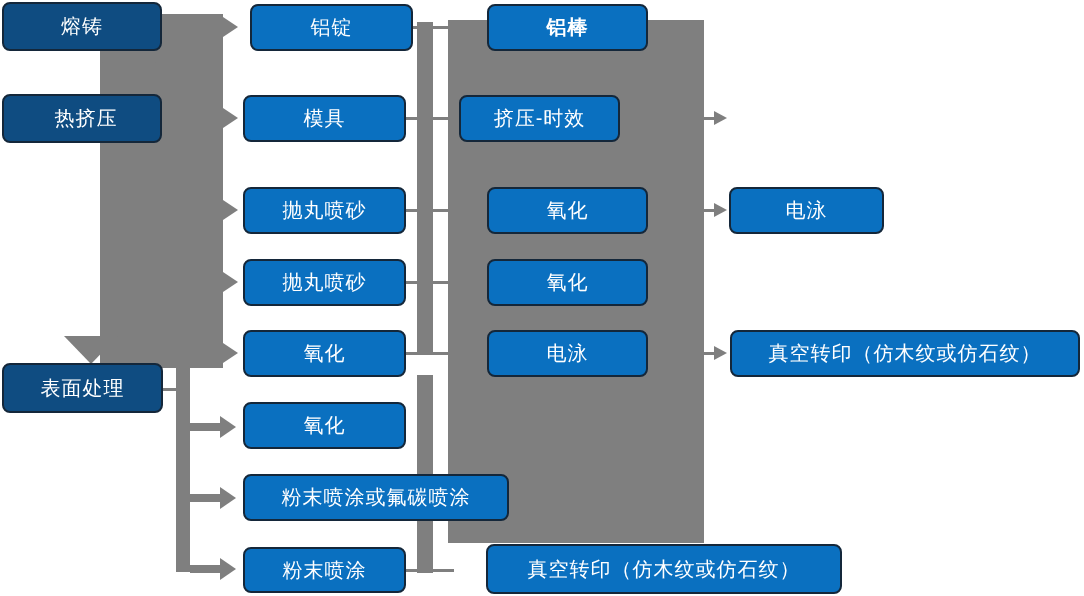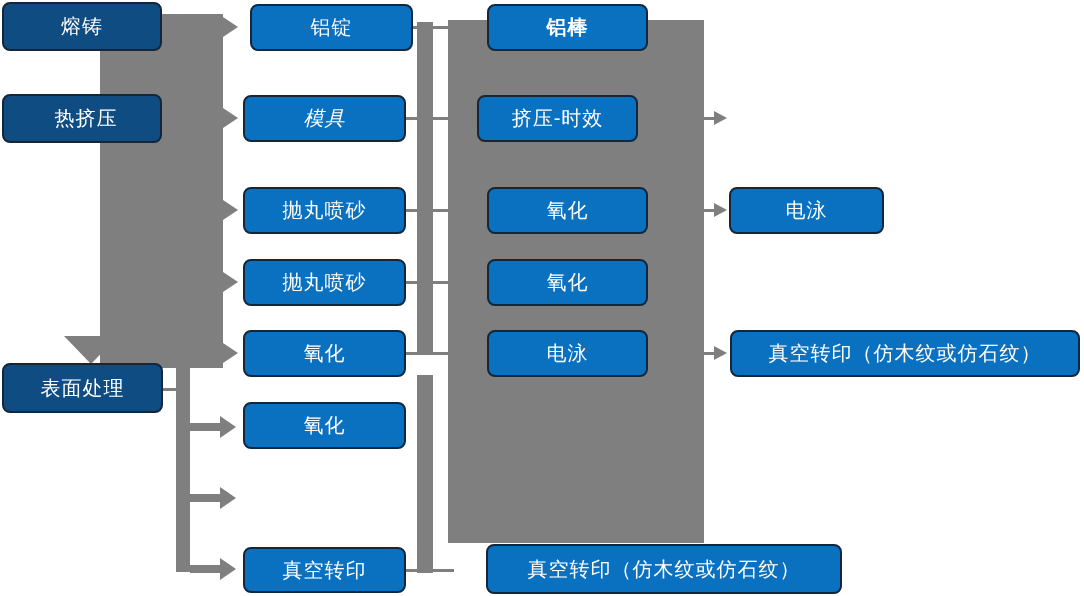--- a/index.html
+++ b/index.html
@@ -79,42 +79,45 @@
     </div>
     <div class="node dark" style="left: 2px; top: 94px; width: 160px; height: 49px; padding-left: 8px;">
       <span class="label">热挤压</span>
     </div>
     <div class="node dark" style="left: 2px; top: 363px; width: 161px; height: 50px; text-align: right;">
       <span class="label">表面处理</span>
     </div>
     <div class="node" style="left: 243px; top: 4px; width: 163px; height: 47px; margin-left: 7px;">
       <span class="label">铝锭</span>
     </div>
-    <div class="node" style="left: 243px; top: 95px; width: 163px; height: 47px; font-style: italic;">
+    <div class="node" style="left: 243px; top: 95px; width: 163px; height: 47px;">
       <span class="label">模具</span>
     </div>
     <div class="node" style="left: 243px; top: 187px; width: 163px; height: 47px;">
       <span class="label">抛丸喷砂</span>
     </div>
     <div class="node" style="left: 243px; top: 259px; width: 163px; height: 47px;">
       <span class="label">抛丸喷砂</span>
     </div>
     <div class="node" style="left: 243px; top: 330px; width: 163px; height: 47px;">
       <span class="label">氧化</span>
     </div>
     <div class="node" style="left: 243px; top: 402px; width: 163px; height: 47px;">
       <span class="label">氧化</span>
     </div>
+    <div class="node" style="left: 243px; top: 474px; width: 266px; height: 47px;">
+      <span class="label">粉末喷涂或氟碳喷涂</span>
+    </div>
     <div class="node" style="left: 243px; top: 547px; width: 163px; height: 46px;">
-      <span class="label">真空转印</span>
+      <span class="label">粉末喷涂</span>
     </div>
     <div class="node" style="left: 487px; top: 4px; width: 161px; height: 47px; font-weight: bold;">
       <span class="label">铝棒</span>
     </div>
-    <div class="node" style="left: 477px; top: 95px; width: 161px; height: 47px;">
+    <div class="node" style="left: 459px; top: 95px; width: 161px; height: 47px;">
       <span class="label">挤压-时效</span>
     </div>
     <div class="node" style="left: 487px; top: 187px; width: 161px; height: 47px;">
       <span class="label">氧化</span>
     </div>
     <div class="node" style="left: 487px; top: 259px; width: 161px; height: 47px;">
       <span class="label">氧化</span>
     </div>
     <div class="node" style="left: 487px; top: 330px; width: 161px; height: 47px;">
       <span class="label">电泳</span>

